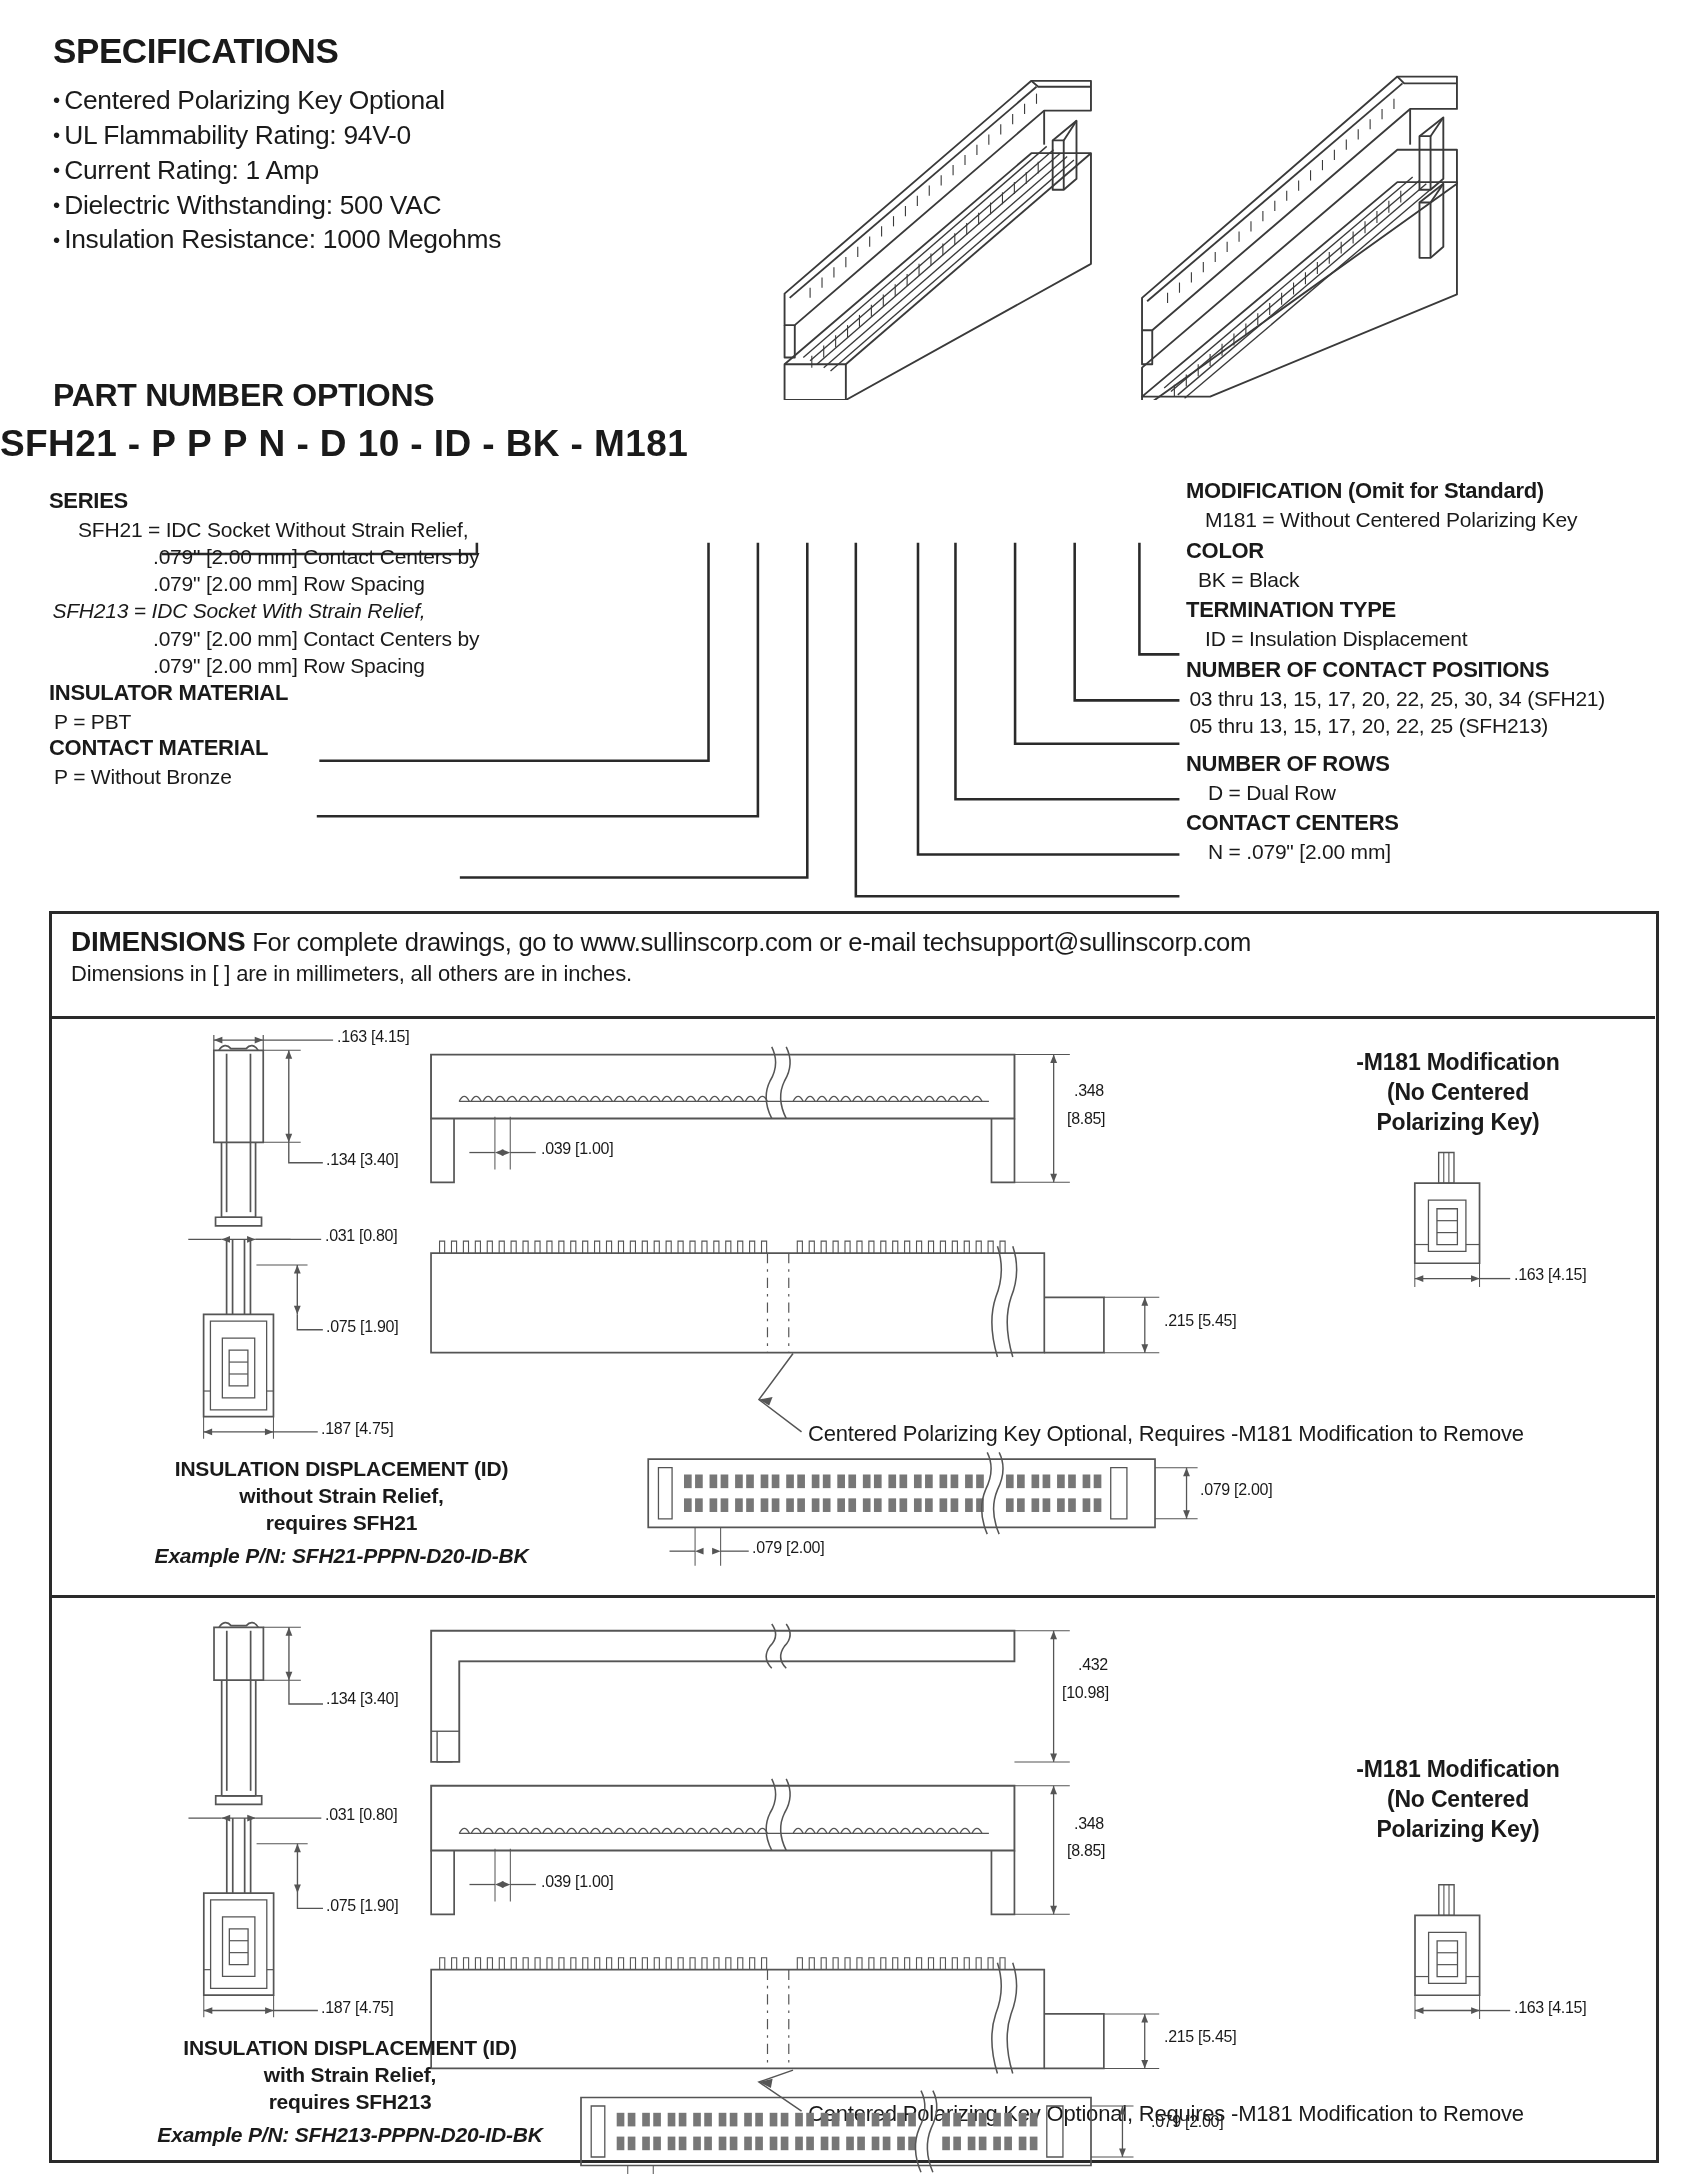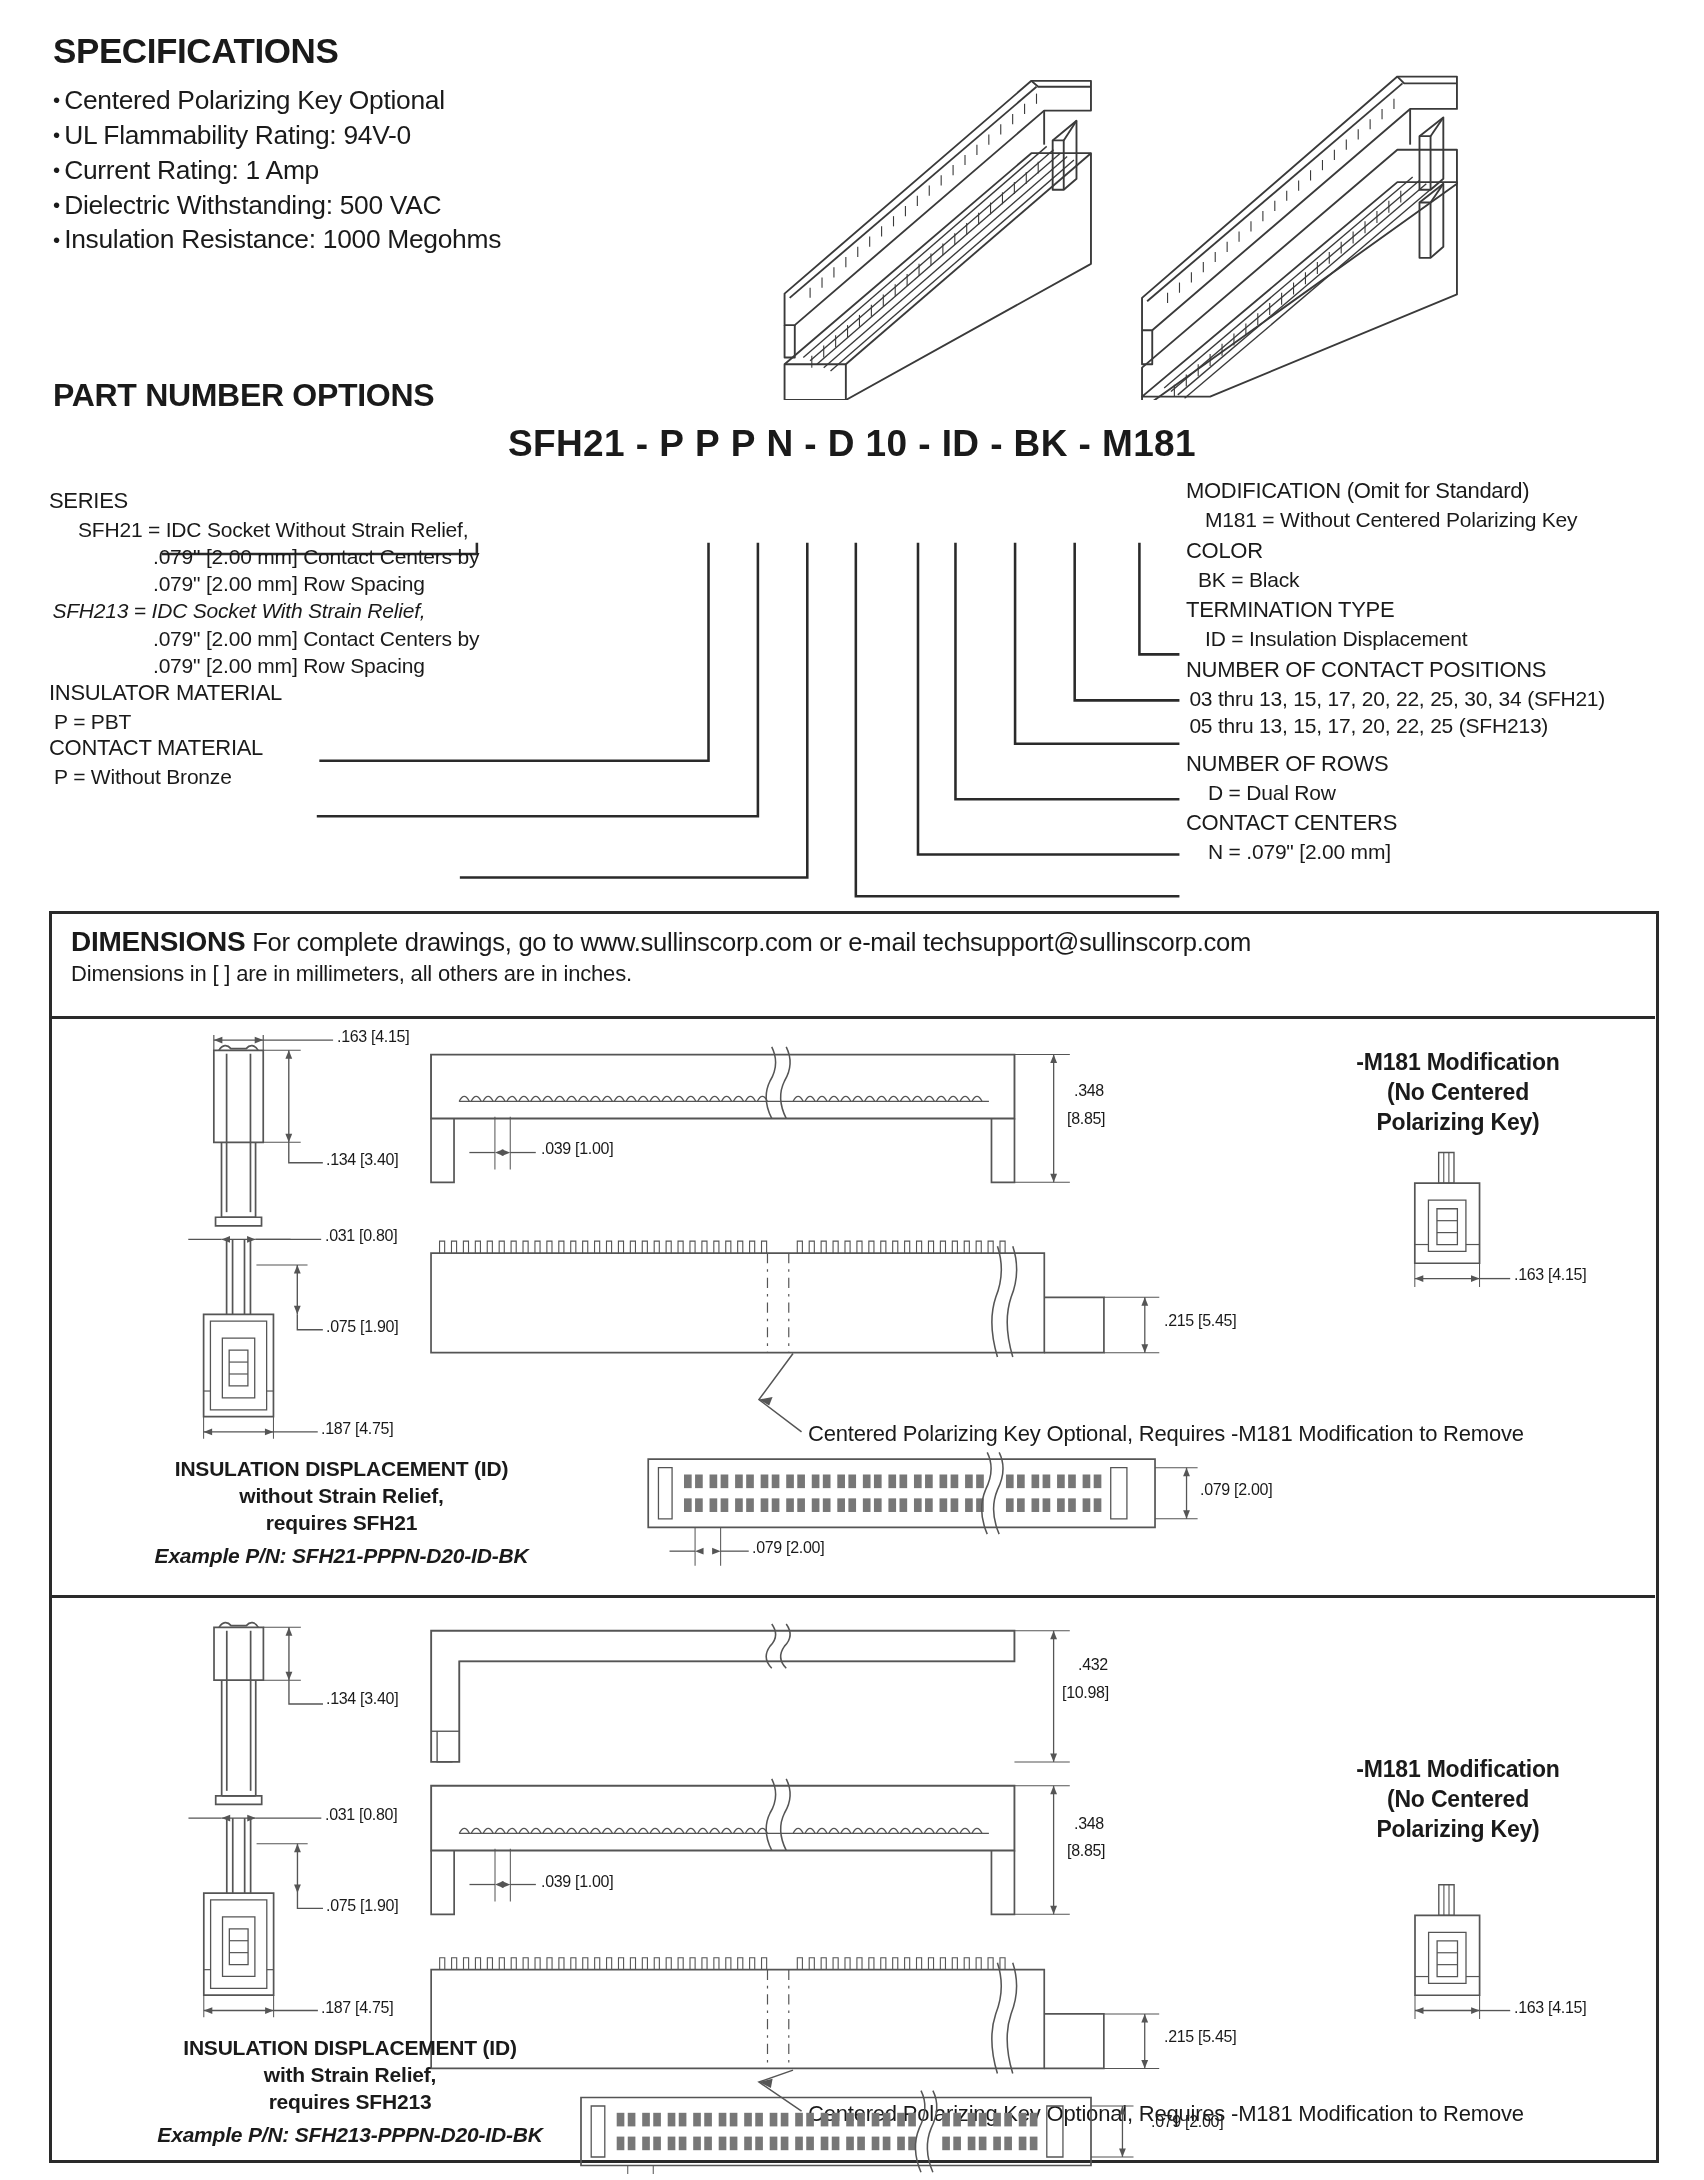--- a/index.html
+++ b/index.html
@@ -16,26 +16,26 @@
   .h1 { font-size:35px; font-weight:bold; letter-spacing:-0.4px; margin-bottom:12px; }
   .spec-line { font-size:26.4px; line-height:1.32; letter-spacing:-0.3px; white-space:nowrap; }
   .spec-line .bullet { font-size:20.4px; vertical-align:1.7px; margin-right:4.3px; }
 
   
   .prodart { position:absolute; left:750px; top:17px; width:733px; height:383px; }
 
   
   .pno-title { position:absolute; left:53px; top:377px; font-size:32px; font-weight:bold; letter-spacing:-0.3px; }
 
-  .pn-string { position:absolute; top:423px; left:0; width:1704px; text-align:center;
+  .pn-string { position:absolute; top:423px; left:0; width:1704px; text-align:left;
                font-size:37px; font-weight:bold; letter-spacing:0.4px; }
   .pn-string span { display:inline-block; }
 
   .legend { position:absolute; font-size:20.4px; line-height:1.3; letter-spacing:-0.2px; white-space:nowrap; }
-  .legend .lbl { font-weight:normal; font-size:22px; letter-spacing:-0.3px; }
+  .legend .lbl { font-weight:bold; font-size:22px; letter-spacing:-0.3px; }
   .legend .sub { font-size:21px; }
   .legend .it { font-style:italic; }
 
   .leg-left  { left:49px; }
   .leg-right { left:1186px; }
 
   
   .dimbox { position:absolute; left:49px; top:911px; width:1610px; height:1252px;
             border:3.4px solid #2a2a2a; background:#fff; }
   .dimhdr { padding:12px 17px 5.1px 19px; }

